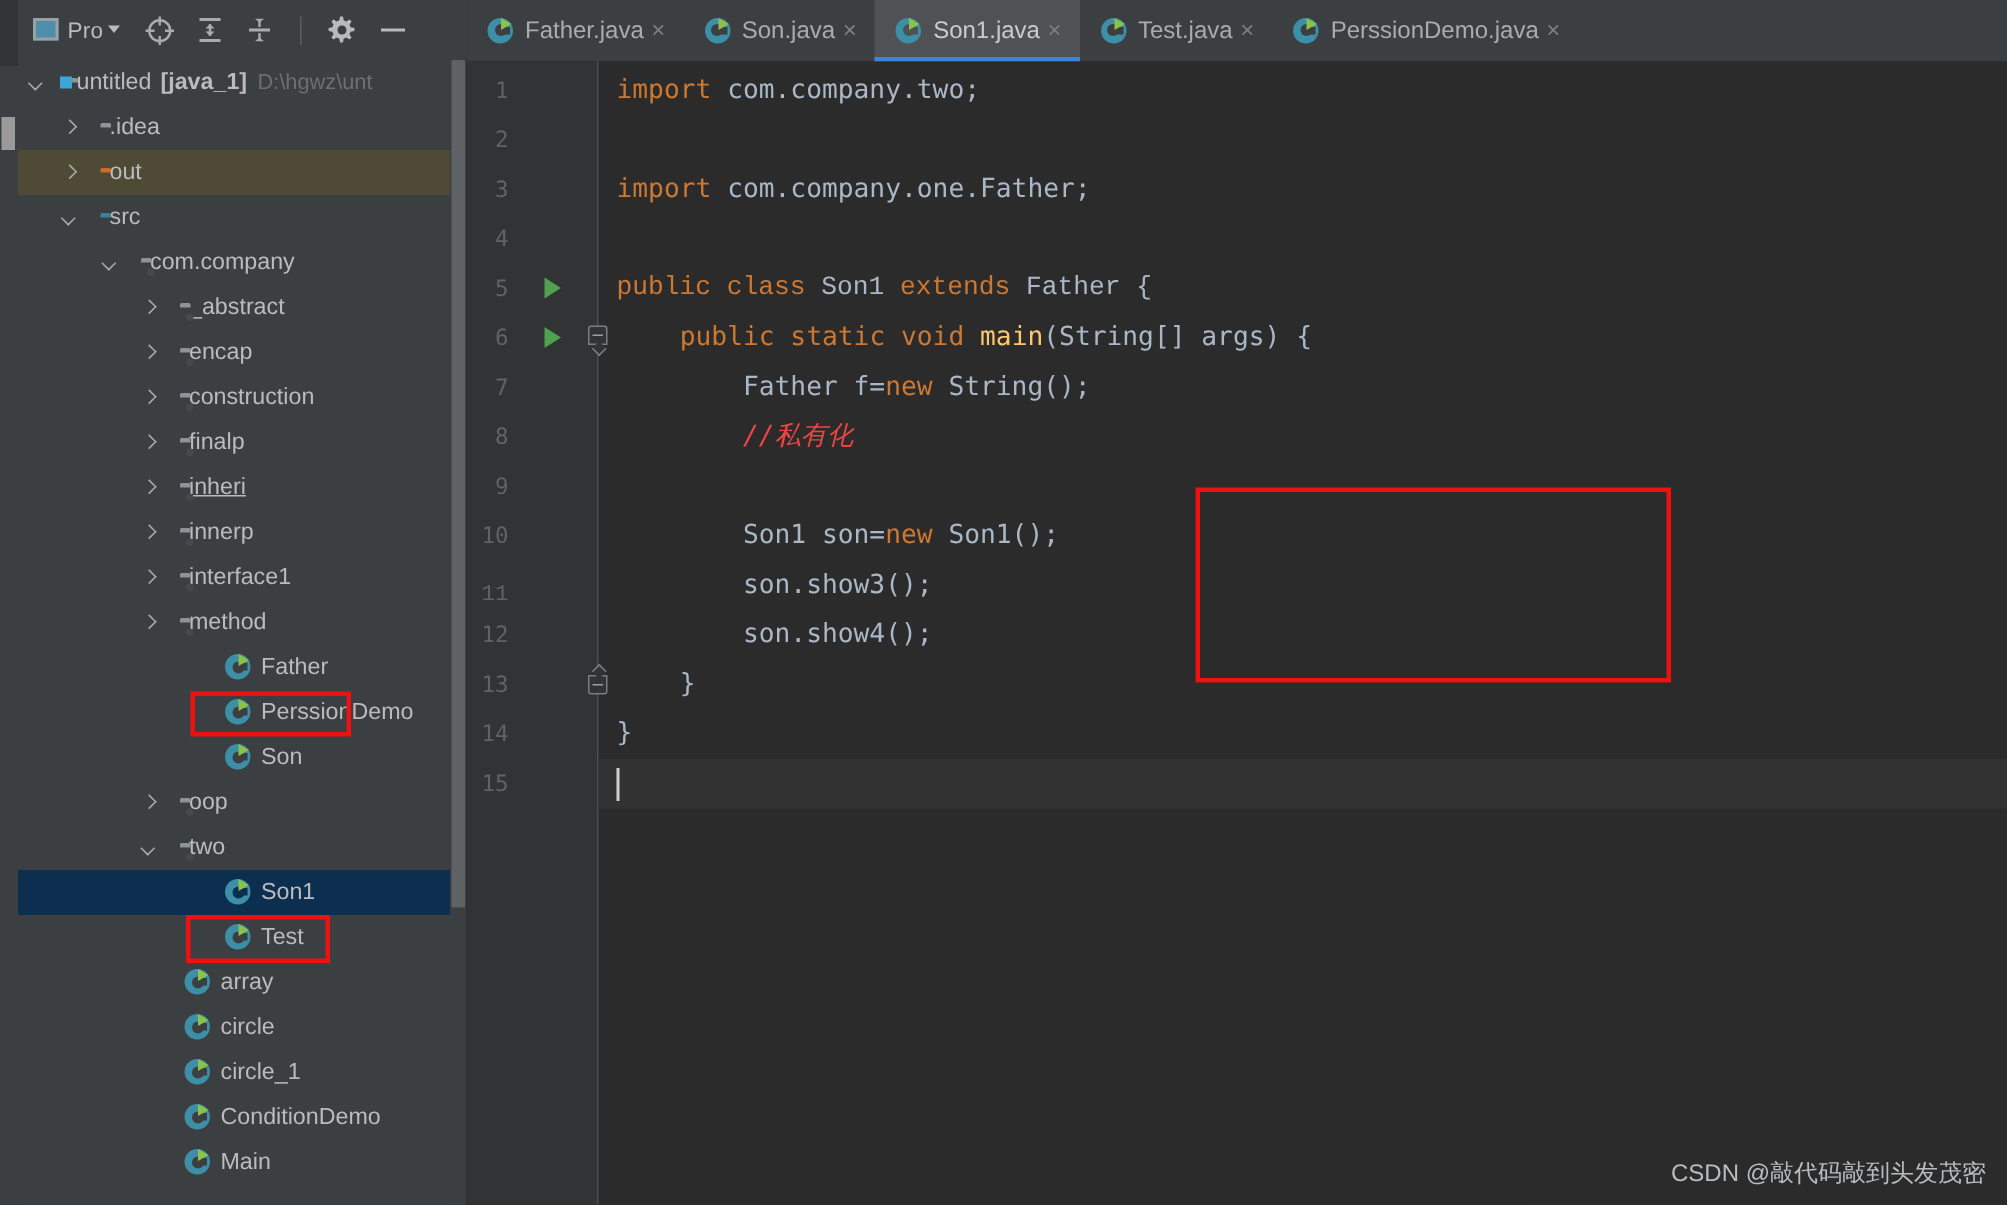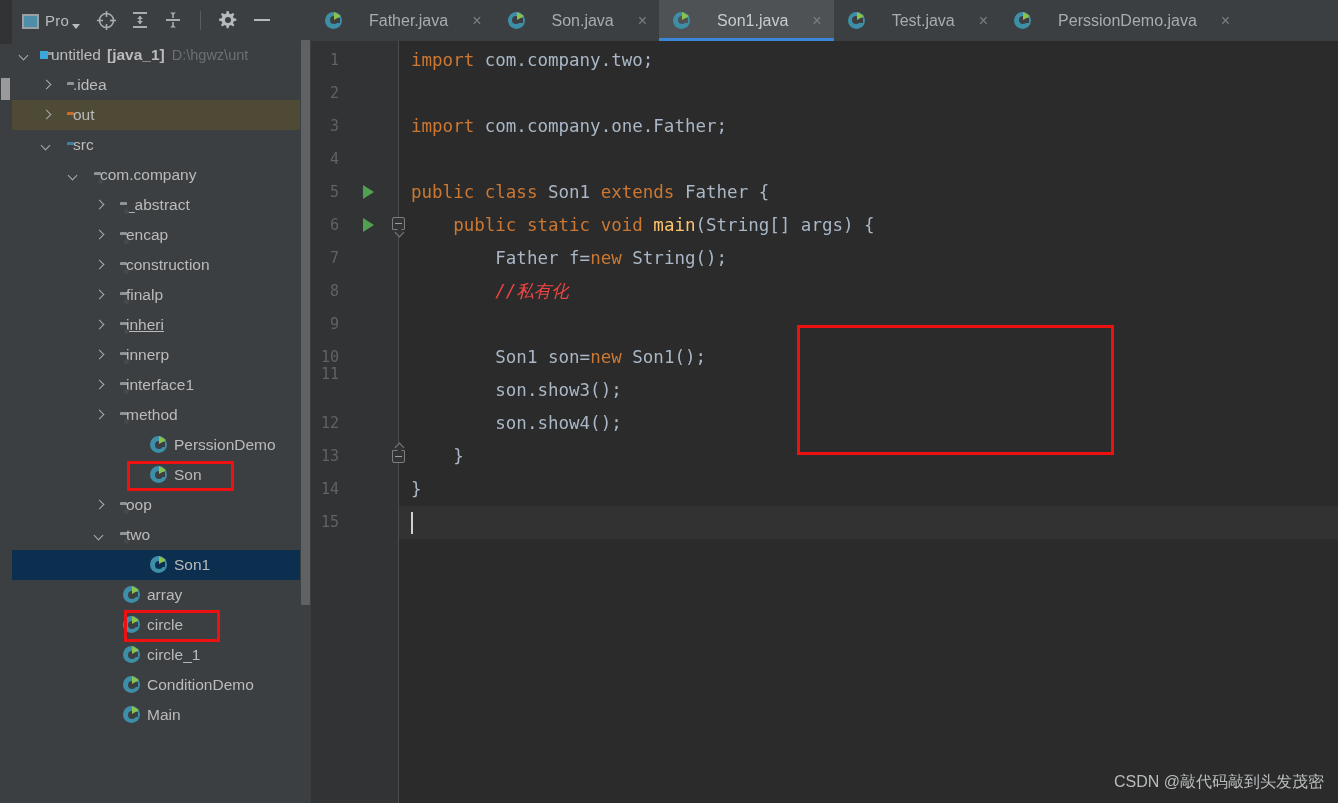--- a/index.html
+++ b/index.html
@@ -82,21 +82,21 @@
   .tw-btn {
     display: flex;
     align-items: center;
     justify-content: center;
     height: 28px;
     cursor: default;
   }
 
   .tw-title {
     display: flex;
-    align-items: flex-end;
+    align-items: flex-start;
     gap: 6px;
     margin-right: 8px;
   }
   .tw-title-icon {
     width: 17px; height: 15px;
     border: 2px solid #9aa0a6;
     background: #4f8ea8;
     position: relative;
   }
   .tw-title-text {
@@ -278,21 +278,21 @@
   .tabbar {
     position: relative;
     height: 41px;
     background: #3c3f41;
     display: flex;
     align-items: stretch;
   }
   .tab {
     display: flex;
     align-items: center;
-    gap: 20px;
+    gap: 1px;
     padding: 0 12px 0 14px;
     font-size: 16px;
     color: #a6acb0;
     cursor: default;
     position: relative;
   }
   .tab.active {
     background: #4e5254;
     color: #c7ccd0;
   }
@@ -580,20 +580,29 @@
           <span class="ic"><span class="folder pkg"></span></span>
           <span>method</span>
         </div>
         <div class="row" style="padding-left: 138px;">
           <span class="ic jclass">
             <span class="disc"></span>
             <span class="cut"></span>
             <span class="slot"></span>
             <span class="tri"></span>
           </span>
+          <span>Father</span>
+        </div>
+        <div class="row" style="padding-left: 138px;">
+          <span class="ic jclass">
+            <span class="disc"></span>
+            <span class="cut"></span>
+            <span class="slot"></span>
+            <span class="tri"></span>
+          </span>
           <span>PerssionDemo</span>
         </div>
         <div class="row" style="padding-left: 138px;">
           <span class="ic jclass">
             <span class="disc"></span>
             <span class="cut"></span>
             <span class="slot"></span>
             <span class="tri"></span>
           </span>
           <span>Son</span>
@@ -611,20 +620,29 @@
           <span>two</span>
         </div>
         <div class="row selected" style="padding-left: 138px;">
           <span class="ic jclass">
             <span class="disc"></span>
             <span class="cut"></span>
             <span class="slot"></span>
             <span class="tri"></span>
           </span>
           <span>Son1</span>
+        </div>
+        <div class="row" style="padding-left: 138px;">
+          <span class="ic jclass">
+            <span class="disc"></span>
+            <span class="cut"></span>
+            <span class="slot"></span>
+            <span class="tri"></span>
+          </span>
+          <span>Test</span>
         </div>
         <div class="row" style="padding-left: 111px;">
           <span class="ic jclass">
             <span class="disc"></span>
             <span class="cut"></span>
             <span class="slot"></span>
             <span class="tri"></span>
           </span>
           <span>array</span>
         </div>
@@ -735,33 +753,33 @@
           <div class="gutter-line" style="top: 102px;">4</div>
           <div class="gutter-line" style="top: 135px;">5</div>
           <div class="run-tri" style="top: 144px;"></div>
           <div class="gutter-line" style="top: 168px;">6</div>
           <div class="run-tri" style="top: 177px;"></div>
           <div class="fold-mark top" style="top: 176px;"></div>
           <div class="gutter-line" style="top: 201px;">7</div>
           <div class="gutter-line" style="top: 234px;">8</div>
           <div class="gutter-line" style="top: 267px;">9</div>
           <div class="gutter-line" style="top: 300px;">10</div>
-          <div class="gutter-line" style="top: 317px;">11</div>
+          <div class="gutter-line" style="top: 339px; font-family: Liberation Mono, monospace;">11</div>
           <div class="gutter-line" style="top: 366px;">12</div>
           <div class="gutter-line" style="top: 399px;">13</div>
           <div class="fold-mark bot" style="top: 409px;"></div>
           <div class="gutter-line" style="top: 432px;">14</div>
           <div class="gutter-line" style="top: 465px;">15</div>
         </div>
       <div class="code" id="code">
           <div class="code-line" style="top: 3px;"><span class="kw">import</span><span class="id"> com.company.two;</span></div>
           <div class="code-line" style="top: 36px;"></div>
           <div class="code-line" style="top: 69px;"><span class="kw">import</span><span class="id"> com.company.one.Father;</span></div>
           <div class="code-line" style="top: 102px;"></div>
-          <div class="code-line" style="top: 135px;"><span class="kw">public class</span><span class="id"> Son1 </span><span class="kw">extends</span><span class="id"> Father {</span></div>
+          <div class="code-line" style="top: 135px; font-family: Liberation Mono, monospace;"><span class="kw">public class</span><span class="id"> Son1 </span><span class="kw">extends</span><span class="id"> Father {</span></div>
           <div class="code-line" style="top: 168px;"><span class="id">    </span><span class="kw">public static void</span><span class="id"> </span><span class="mth">main</span><span class="id">(String[] args) {</span></div>
           <div class="code-line" style="top: 201px;"><span class="id">        Father f=</span><span class="kw">new</span><span class="id"> String();</span></div>
           <div class="code-line" style="top: 234px;"><span class="cmt">        //私有化</span></div>
           <div class="code-line" style="top: 267px;"></div>
           <div class="code-line" style="top: 300px;"><span class="id">        Son1 son=</span><span class="kw">new</span><span class="id"> Son1();</span></div>
           <div class="code-line" style="top: 333px;"><span class="id">        son.show3();</span></div>
           <div class="code-line" style="top: 366px;"><span class="id">        son.show4();</span></div>
           <div class="code-line" style="top: 399px;"><span class="id">    }</span></div>
           <div class="code-line" style="top: 432px;"><span class="id">}</span></div>
           <div class="code-line caret-line" style="top: 465px;"></div>

